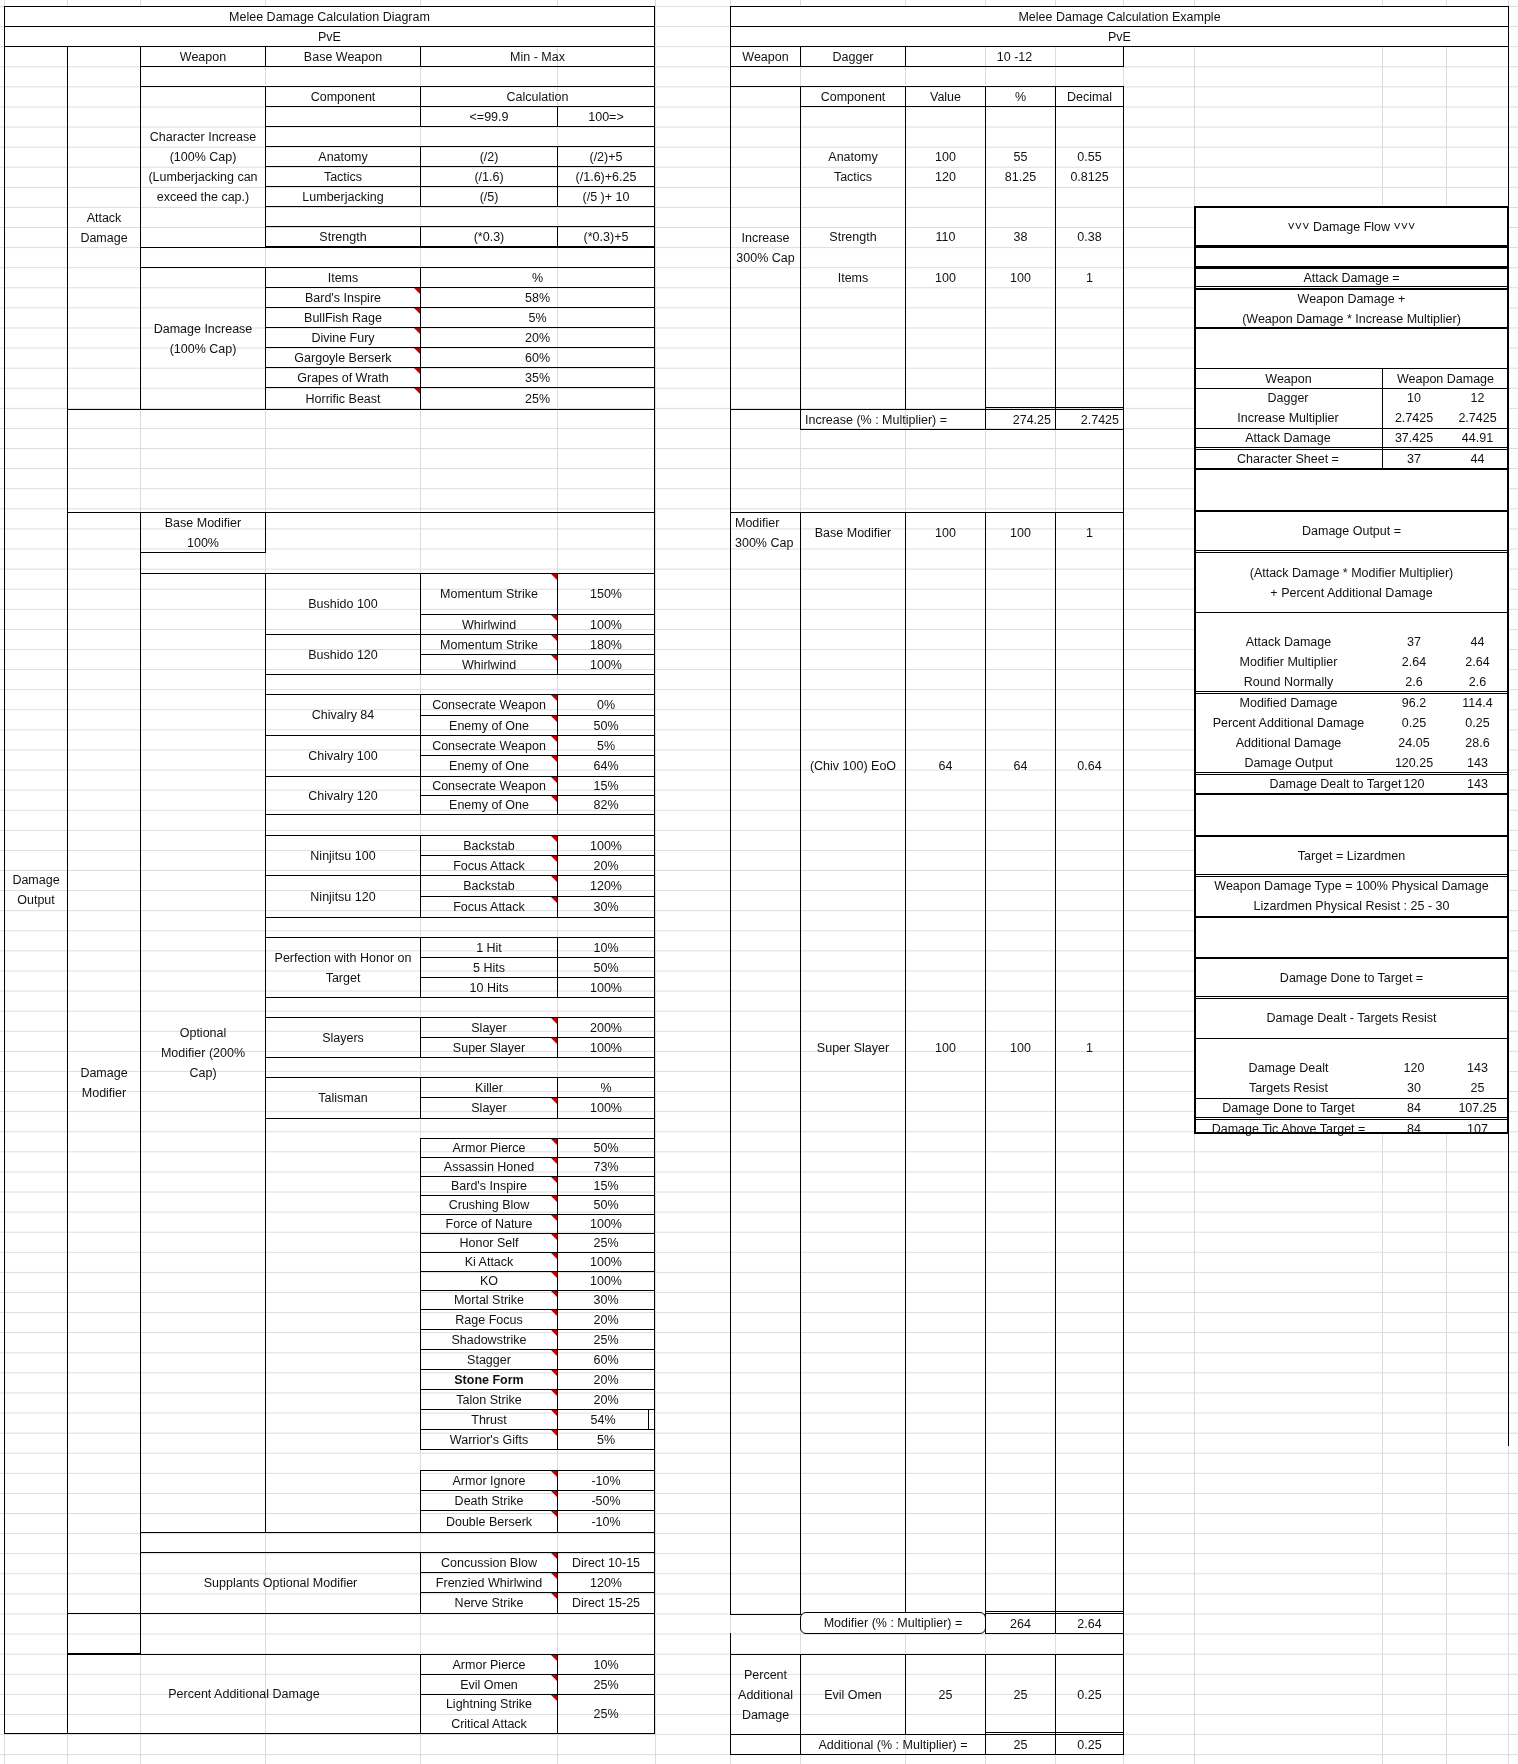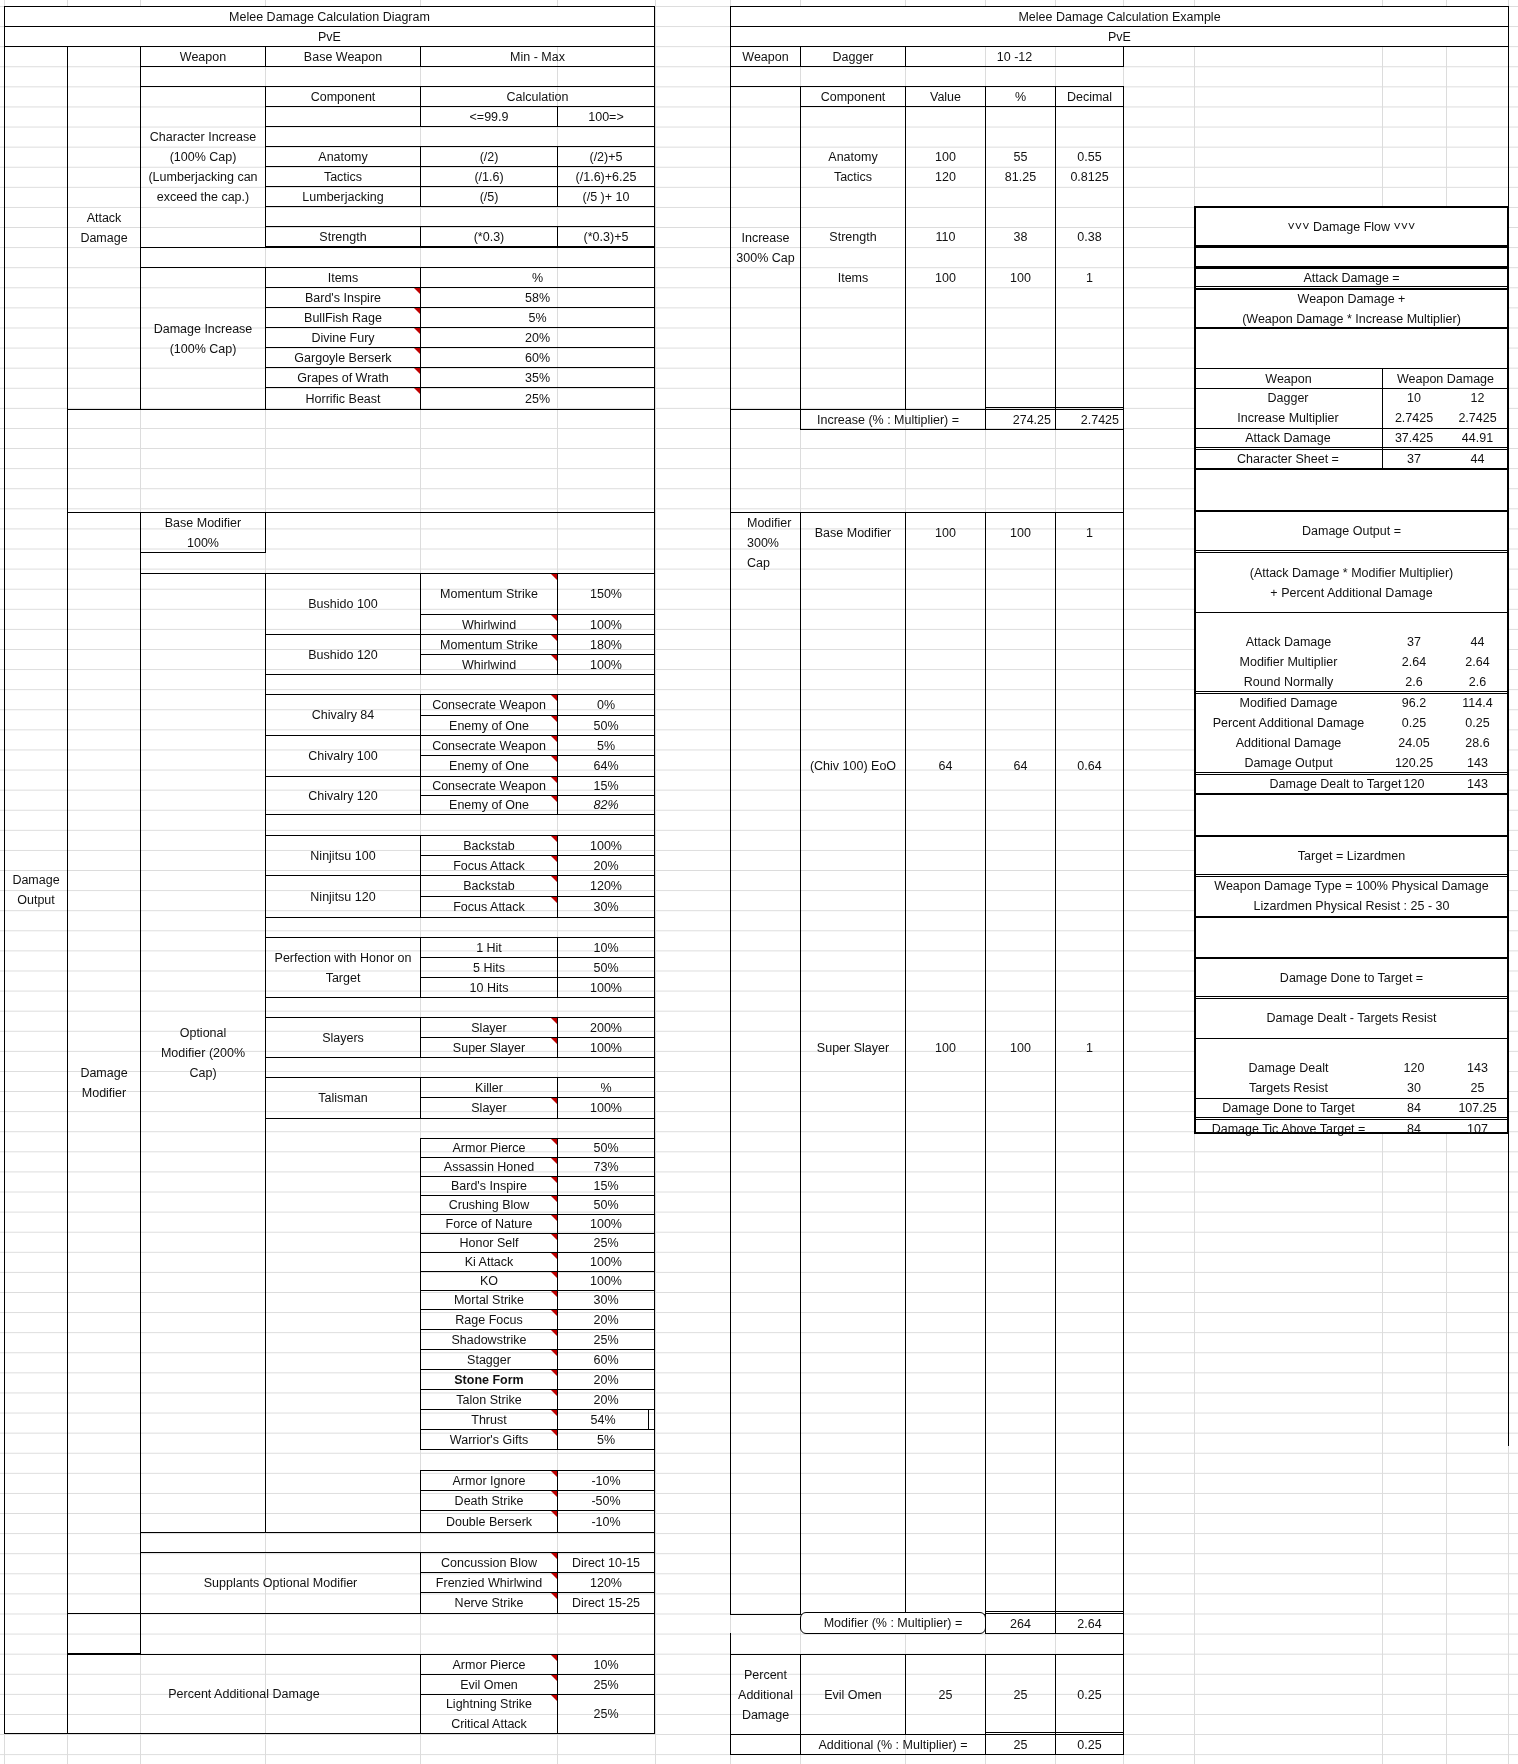--- a/index.html
+++ b/index.html
@@ -4,21 +4,21 @@
 <style>
   html,body{margin:0;padding:0;background:#fff;}
   body{width:1518px;height:1764px;position:relative;overflow:hidden;font-family:"Liberation Sans","DejaVu Sans",sans-serif;font-size:12.5px;color:#111;}
   .grid{position:absolute;left:0;top:0;width:1518px;height:1764px;
     background-image:
       linear-gradient(to bottom, #dcdcdc 1px, transparent 1px);
     background-size:100% 20.1px;background-position:0 6px;}
   .vgrid{position:absolute;top:0;height:1764px;width:1px;background:#dcdcdc;}
   .c{position:absolute;box-sizing:border-box;display:flex;align-items:center;justify-content:center;text-align:center;line-height:20px;white-space:nowrap;background:transparent;}
   .c.wrap{white-space:normal;}
-  .c.left{justify-content:flex-start;padding-left:16px;}
+  .c.left{justify-content:flex-start;padding-left:4px;}
   .c.right{justify-content:flex-end;padding-right:4px;}
   .b{border:1.4px solid #000;}
   .bb{border-bottom:1.4px solid #000;}
   .thick{border:2.2px solid #000;}
   .dbl-b{border-bottom:3px double #000;}
   .dbl-t{border-top:3px double #000;}
   .tri::after{content:"";position:absolute;right:0;top:0;width:0;height:0;border-top:6px solid #c00000;border-left:6px solid transparent;}
   .white{background:#fff;}
 </style>
 </head>
@@ -133,21 +133,21 @@
   <div class="c b" style="left:265px;top:735px;width:156px;height:42px;">Chivalry 100</div>
   <div class="c b tri" style="left:420px;top:735px;width:138px;height:21px;">Consecrate Weapon</div>
   <div class="c b" style="left:557px;top:735px;width:98px;height:21px;">5%</div>
   <div class="c b tri" style="left:420px;top:755px;width:138px;height:22px;">Enemy of One</div>
   <div class="c b" style="left:557px;top:755px;width:98px;height:22px;">64%</div>
 
   <div class="c b" style="left:265px;top:776px;width:156px;height:39px;">Chivalry 120</div>
   <div class="c b tri" style="left:420px;top:776px;width:138px;height:20px;">Consecrate Weapon</div>
   <div class="c b" style="left:557px;top:776px;width:98px;height:20px;">15%</div>
   <div class="c b tri" style="left:420px;top:795px;width:138px;height:20px;">Enemy of One</div>
-  <div class="c b" style="left:557px;top:795px;width:98px;height:20px;font-style:italic;">82%</div>
+  <div class="c b" style="left:557px;top:795px;width:98px;height:20px;">82%</div>
   <div class="c b" style="left:265px;top:814px;width:390px;height:22px;"></div>
 
   <div class="c b" style="left:265px;top:835px;width:156px;height:41px;">Ninjitsu 100</div>
   <div class="c b tri" style="left:420px;top:835px;width:138px;height:21px;">Backstab</div>
   <div class="c b" style="left:557px;top:835px;width:98px;height:21px;">100%</div>
   <div class="c b tri" style="left:420px;top:855px;width:138px;height:21px;">Focus Attack</div>
   <div class="c b" style="left:557px;top:855px;width:98px;height:21px;">20%</div>
 
   <div class="c b" style="left:265px;top:875px;width:156px;height:43px;">Ninjitsu 120</div>
   <div class="c b tri" style="left:420px;top:875px;width:138px;height:22px;">Backstab</div>

